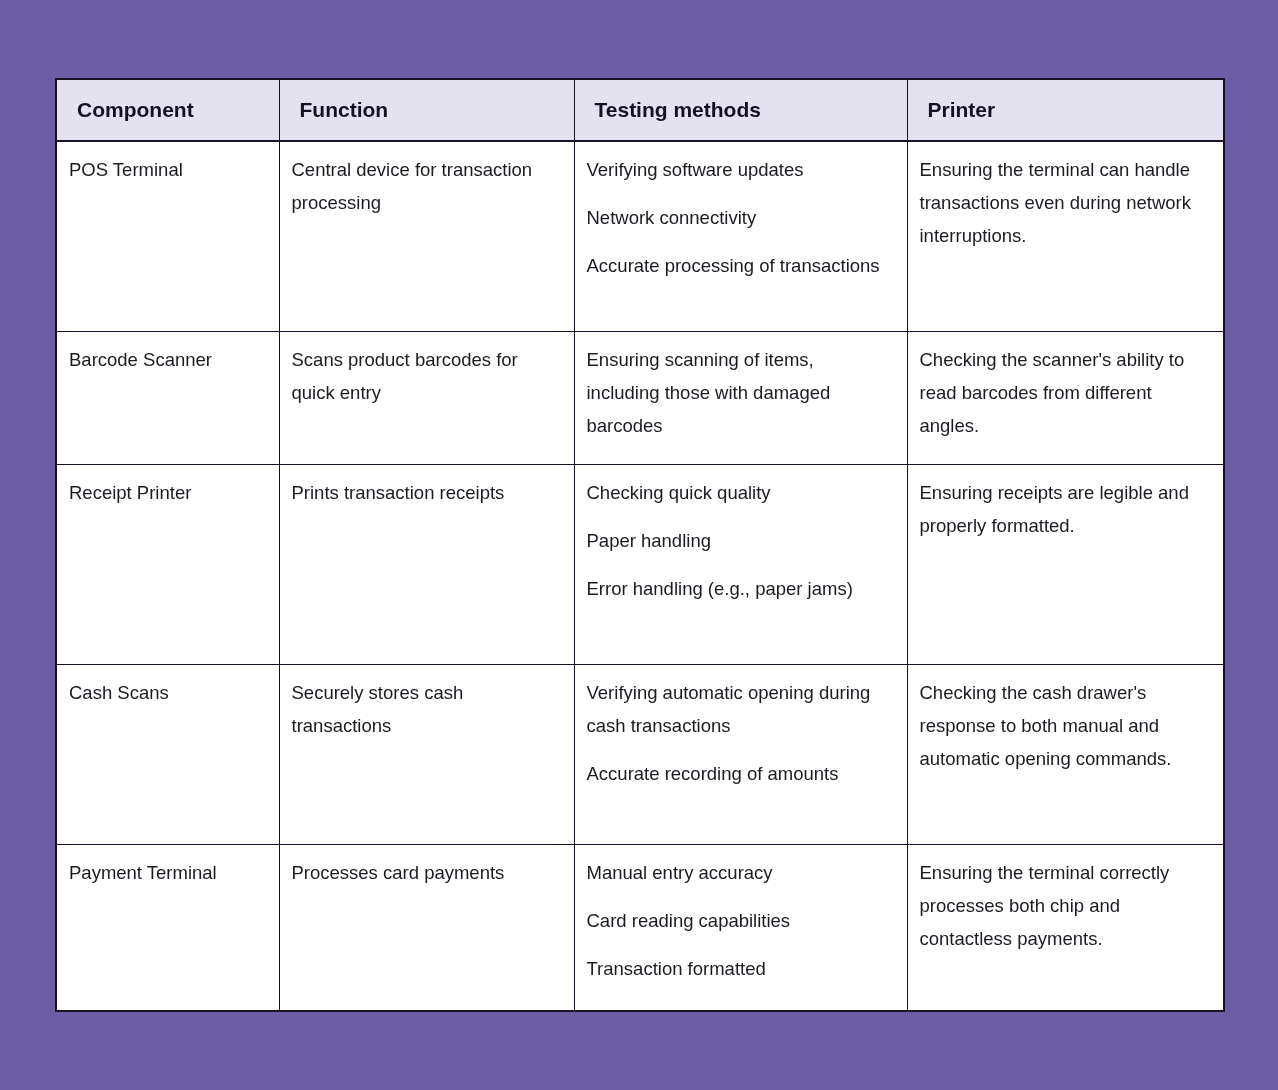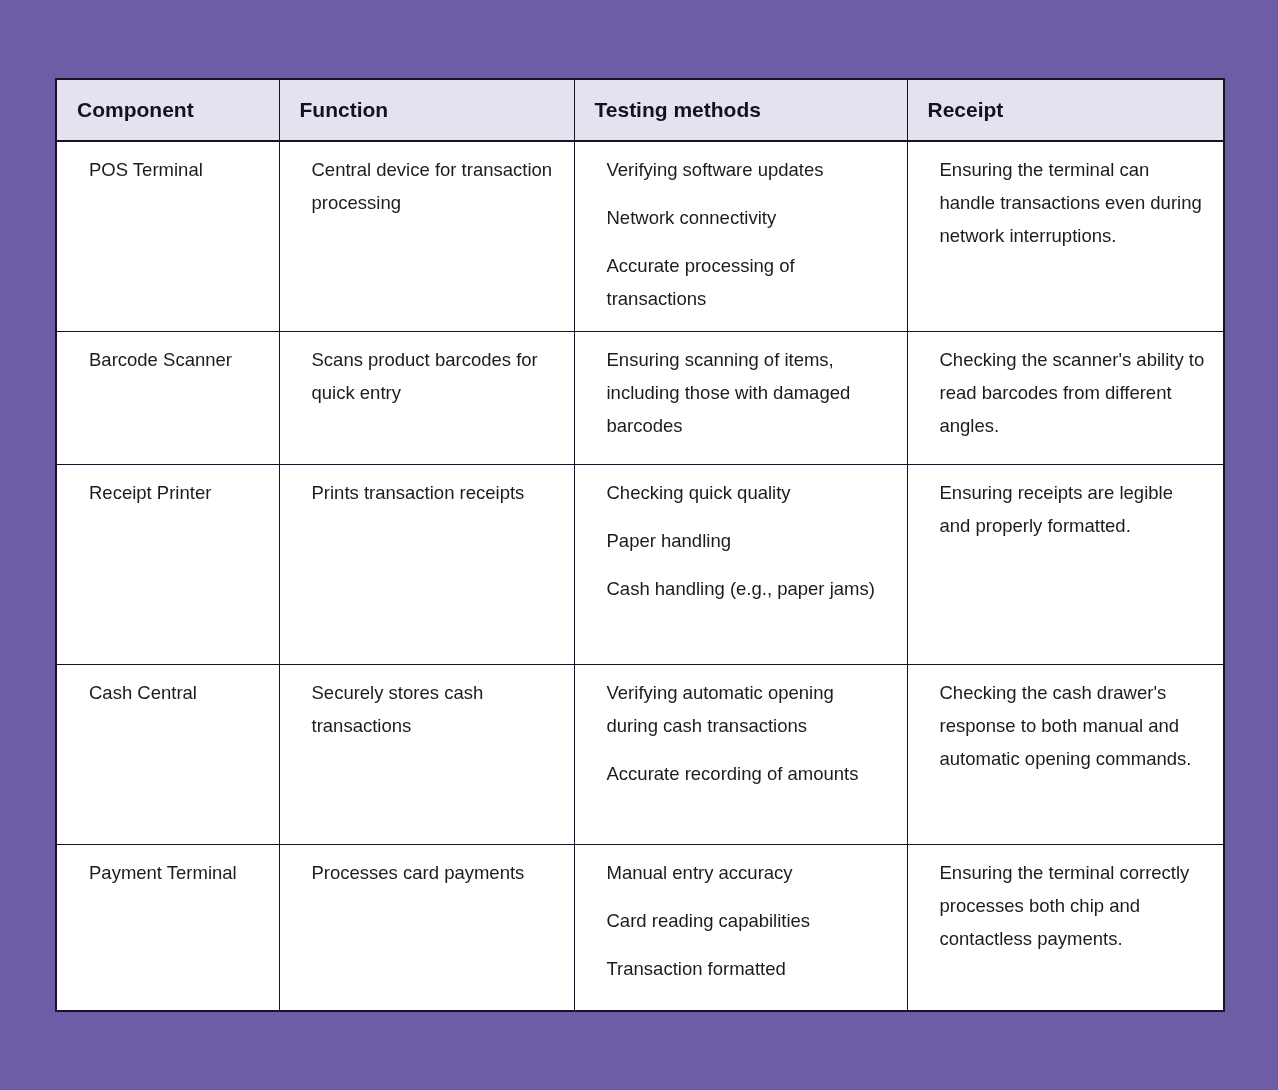--- a/index.html
+++ b/index.html
@@ -47,21 +47,21 @@
     font-weight: 700;
     text-align: left;
     vertical-align: middle;
     padding: 0 20px;
   }
   tbody td {
     border: 1px solid var(--border);
     background: var(--cell-bg);
     color: var(--text);
     vertical-align: top;
-    padding: 11px 18px 14px 32px;
+    padding: 11px 18px 14px 12px;
   }
   tbody tr.r0 { height: 190px; }
   tbody tr.r1 { height: 133px; margin-top: 12px; }
   tbody tr.r2 { height: 200px; }
   tbody tr.r3 { height: 180px; }
   tbody tr.r4 { height: 167px; margin-top: 8px; }
   td p {
     margin: 0 0 15px 0;
     font-size: 18.5px;
     line-height: 33px;
@@ -77,21 +77,21 @@
       <col class="c-component">
       <col class="c-function">
       <col class="c-testing">
       <col class="c-example">
     </colgroup>
     <thead>
       <tr>
         <th>Component</th>
         <th>Function</th>
         <th>Testing methods</th>
-        <th>Receipt</th>
+        <th>Printer</th>
       </tr>
     </thead>
     <tbody>
       <tr class="r0">
         <td>
             <p>POS Terminal</p>
           </td>
         <td>
             <p>Central device for transaction processing</p>
           </td>
@@ -121,29 +121,29 @@
       <tr class="r2">
         <td>
             <p>Receipt Printer</p>
           </td>
         <td>
             <p>Prints transaction receipts</p>
           </td>
         <td>
           <p>Checking quick quality</p>
           <p>Paper handling</p>
-          <p>Cash handling (e.g., paper jams)</p>
+          <p>Error handling (e.g., paper jams)</p>
         </td>
         <td>
             <p>Ensuring receipts are legible and properly formatted.</p>
           </td>
       </tr>
       <tr class="r3">
         <td>
-            <p>Cash Central</p>
+            <p>Cash Scans</p>
           </td>
         <td>
             <p>Securely stores cash transactions</p>
           </td>
         <td>
           <p>Verifying automatic opening during cash transactions</p>
           <p>Accurate recording of amounts</p>
         </td>
         <td>
             <p>Checking the cash drawer's response to both manual and automatic opening commands.</p>

